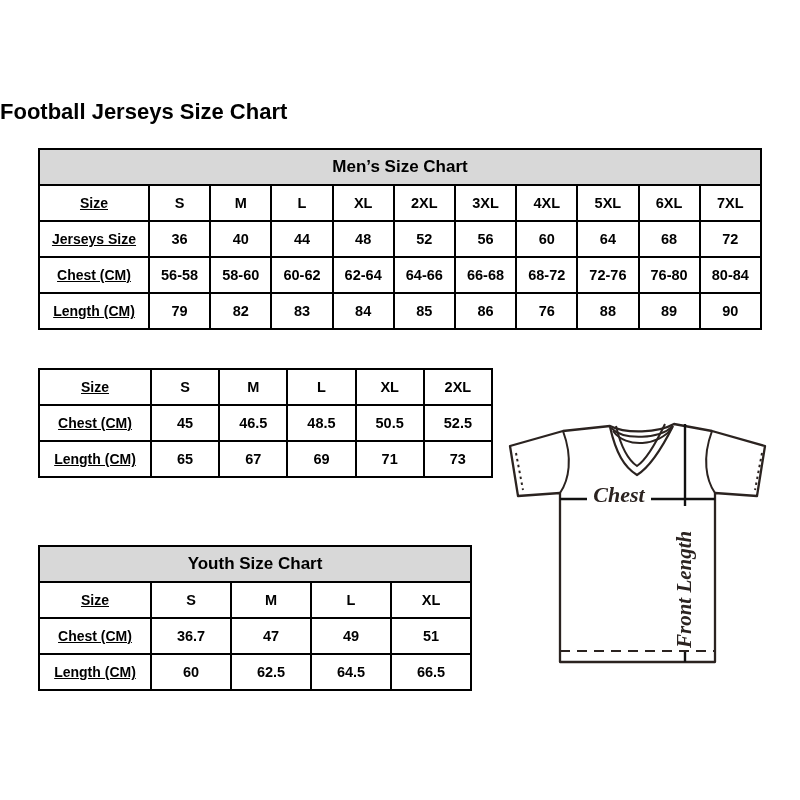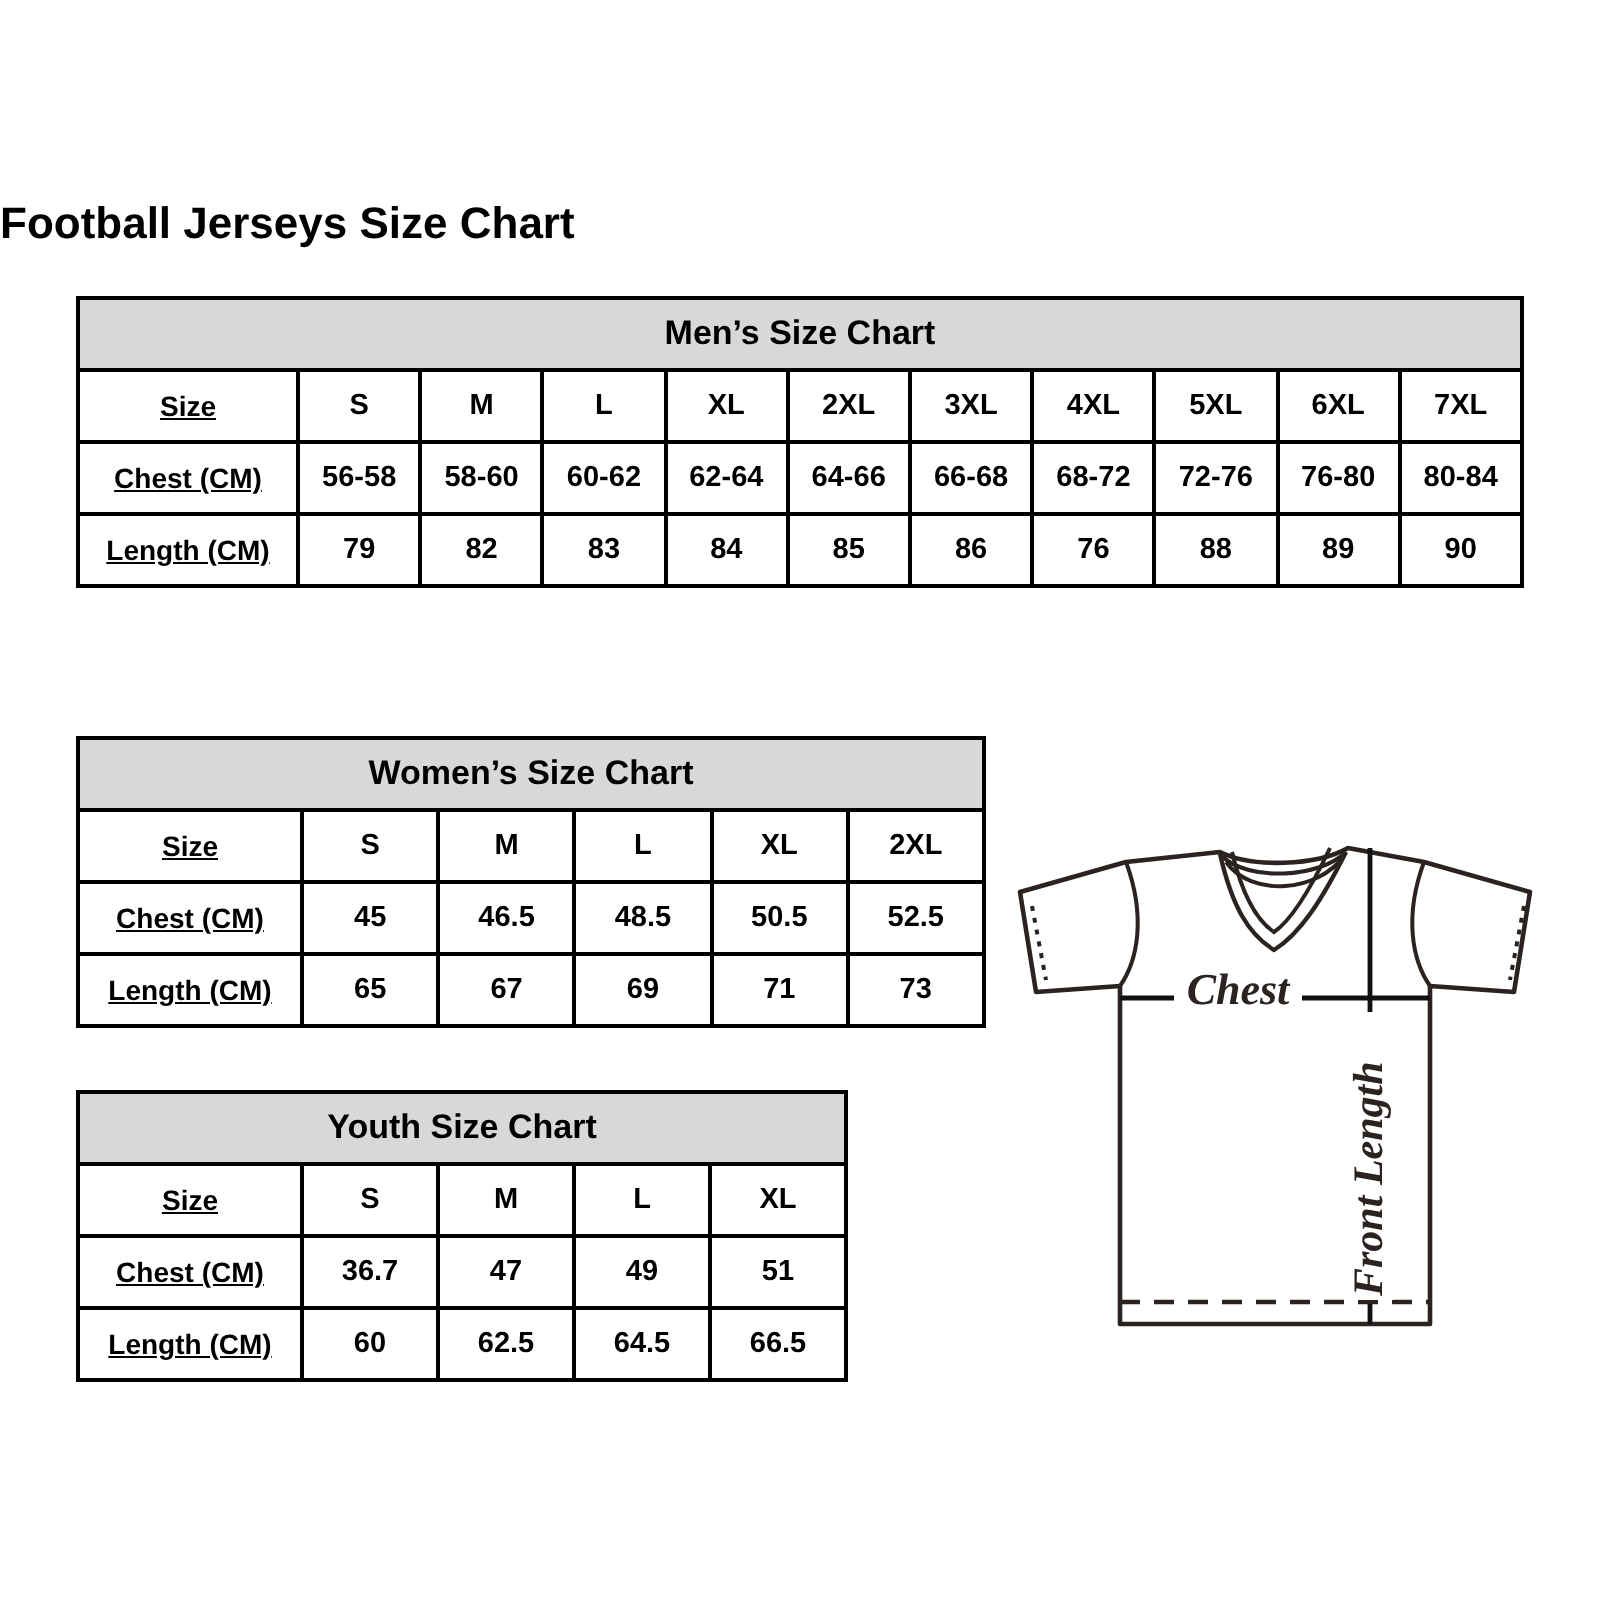--- a/index.html
+++ b/index.html
@@ -7,21 +7,21 @@
     width:800px;height:800px;background:#ffffff;position:relative;
     font-family:"Liberation Sans", sans-serif;color:#000;overflow:hidden;
   }
   .page-title{
     position:absolute;top:99px;left:0;width:780px;
     font-size:22px;font-weight:bold;letter-spacing:0;
   }
   .table-wrap{position:absolute;}
   .table-wrap.mens  {left:38px;top:148px;width:724px;}
   .table-wrap.womens{left:38px;top:368px;width:455px;}
-  .table-wrap.youth {left:38px;top:545px;width:386px;}
+  .table-wrap.youth {left:38px;top:545px;width:434px;}
   table.size-table{
     border-collapse:collapse;width:100%;table-layout:fixed;
     font-family:"Liberation Sans", sans-serif;
     padding-left:42px;
   }
   table.size-table th, table.size-table td{
     border:2px solid #000;text-align:center;vertical-align:middle;
     font-weight:bold;height:36px;padding:0 2px;box-sizing:border-box;
   }
   table.size-table th.ttl{background:#d8d8d8;font-size:17px;height:36px;}
@@ -64,20 +64,33 @@
           <td>L</td>
           <td>XL</td>
           <td>2XL</td>
           <td>3XL</td>
           <td>4XL</td>
           <td>5XL</td>
           <td>6XL</td>
           <td>7XL</td>
         </tr>
         <tr>
+          <th class="lbl">Jerseys Size</th>
+          <td>36</td>
+          <td>40</td>
+          <td>44</td>
+          <td>48</td>
+          <td>52</td>
+          <td>56</td>
+          <td>60</td>
+          <td>64</td>
+          <td>68</td>
+          <td>72</td>
+        </tr>
+        <tr>
           <th class="lbl">Chest (CM)</th>
           <td>56-58</td>
           <td>58-60</td>
           <td>60-62</td>
           <td>62-64</td>
           <td>64-66</td>
           <td>66-68</td>
           <td>68-72</td>
           <td>72-76</td>
           <td>76-80</td>
@@ -104,23 +117,20 @@
       <colgroup>
         <col style="width:112px">
         <col>
         <col>
         <col>
         <col>
         <col>
       </colgroup>
       <tbody>
         <tr>
-          <th class="ttl" colspan="6">Women’s Size Chart</th>
-        </tr>
-        <tr>
           <th class="lbl">Size</th>
           <td>S</td>
           <td>M</td>
           <td>L</td>
           <td>XL</td>
           <td>2XL</td>
         </tr>
         <tr>
           <th class="lbl">Chest (CM)</th>
           <td>45</td>

